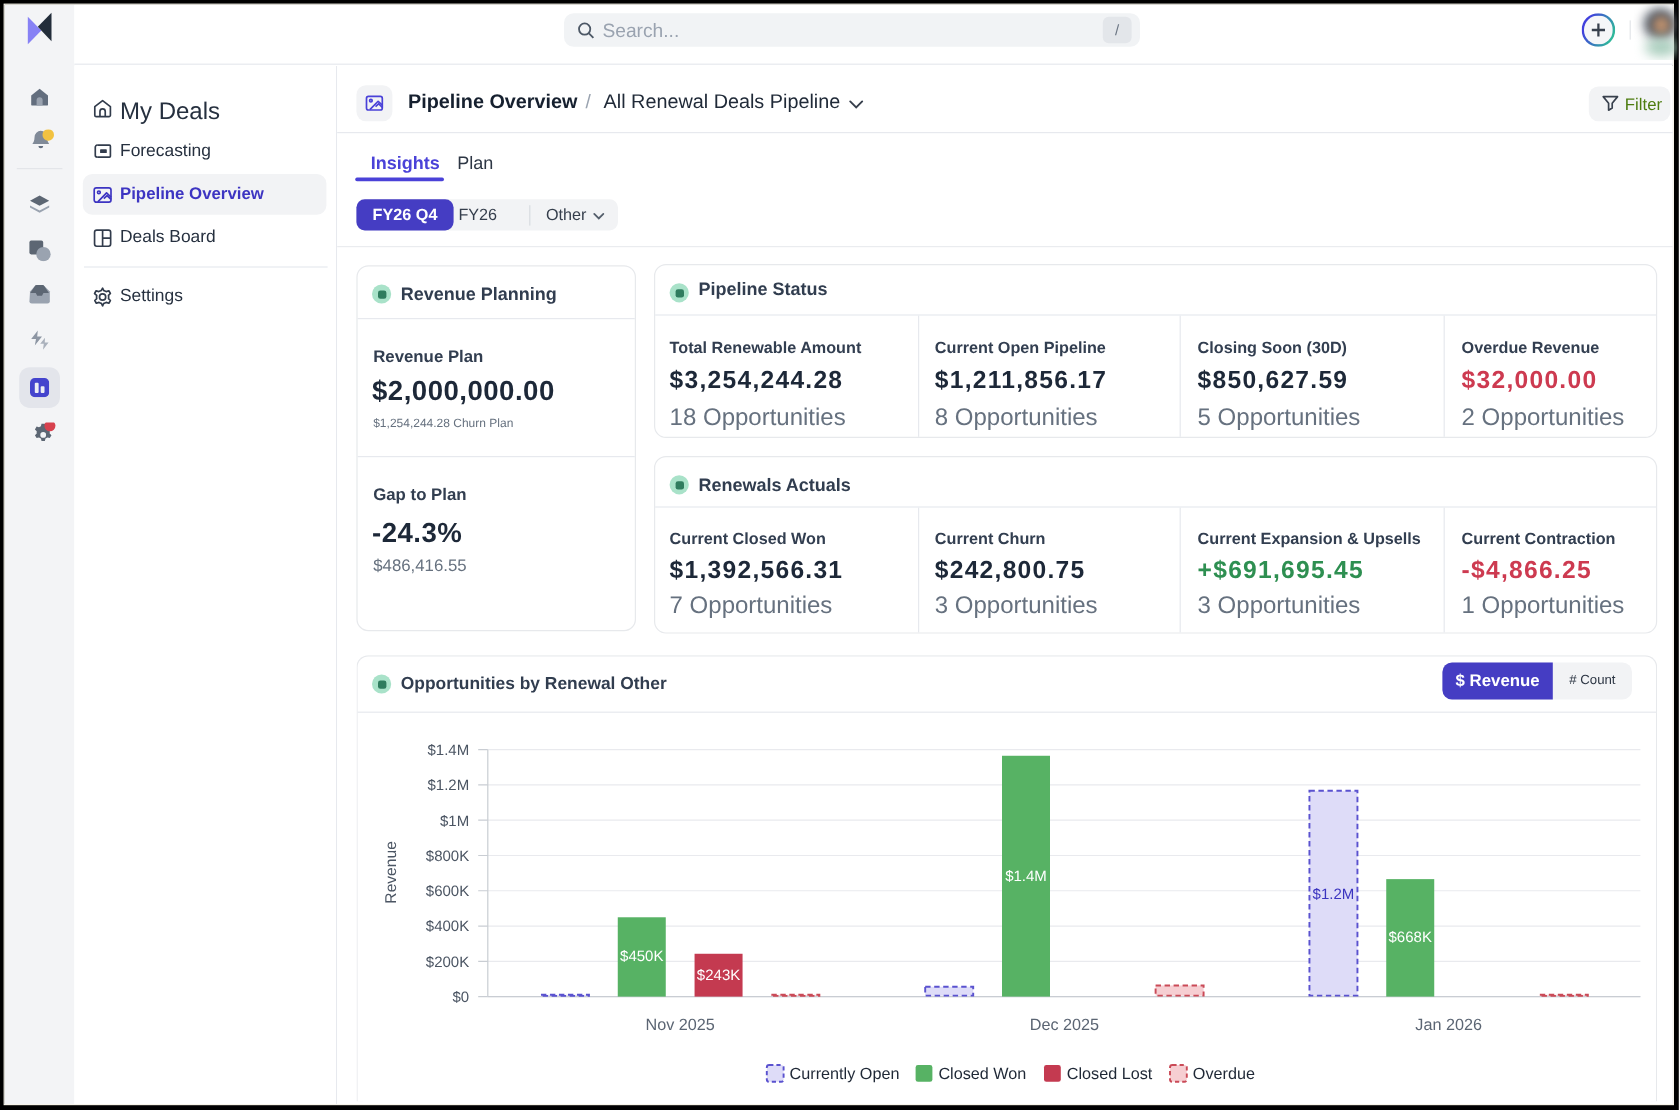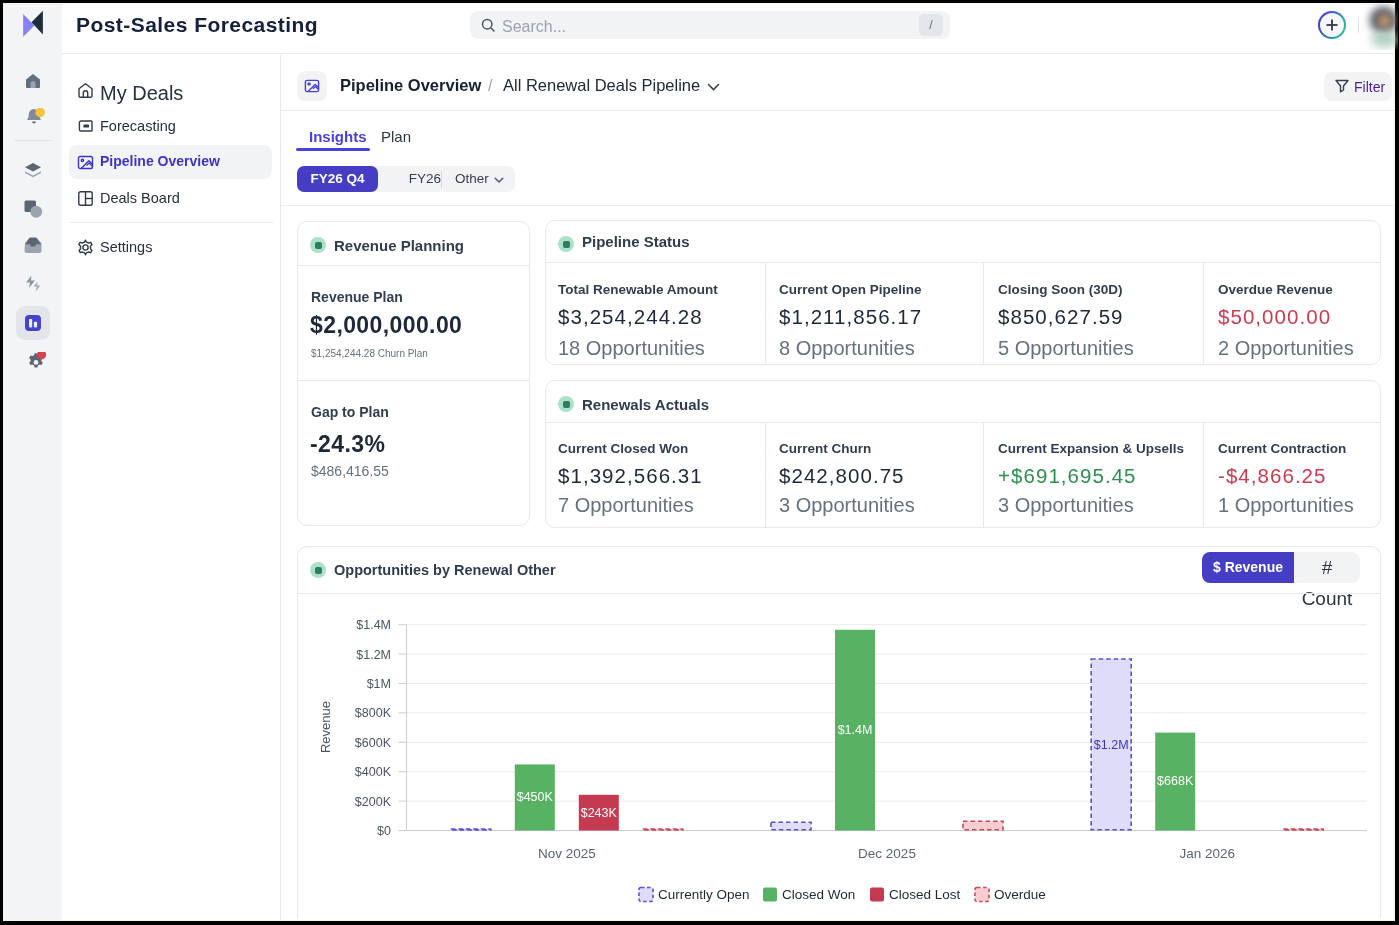--- a/index.html
+++ b/index.html
@@ -10,21 +10,21 @@
   .abs { position:absolute; }
   .rail { position:absolute; left:0; top:0; width:58px; height:916px; background:#f3f4f6; }
   .hdr { position:absolute; left:58px; top:0; width:1332px; height:50px; background:#fff; border-bottom:1px solid #e7e9ee; }
   .sidebar { position:absolute; left:58px; top:51px; width:219px; height:865px; background:#fff; border-right:1px solid #e7e9ee; }
   .content { position:absolute; left:277px; top:51px; width:1113px; height:865px; background:#fff; }
   .card { position:absolute; background:#fff; border:1px solid #e7e9ec; border-radius:10px; }
   .ticon { position:absolute; width:16px; height:16px; border-radius:50%; background:#a9e2c9; }
   .ticon::after { content:""; position:absolute; left:4.5px; top:4.5px; width:7px; height:7px; border-radius:2px; background:#2f7c5e; }
   .ctitle { position:absolute; font-size:15px; font-weight:700; color:#313d4f; white-space:nowrap; }
   .lbl { position:absolute; font-size:13.5px; font-weight:700; color:#323e50; white-space:nowrap; }
-  .val { position:absolute; font-size:20.5px; font-weight:400; color:#1d2838; white-space:nowrap; letter-spacing:1.05px; }
+  .val { position:absolute; font-size:20.5px; font-weight:700; color:#1d2838; white-space:nowrap; letter-spacing:1.05px; }
   .sub { position:absolute; font-size:20px; color:#66717f; white-space:nowrap; }
   .hline { position:absolute; height:1px; background:#e7e9ee; }
   .vline { position:absolute; width:1px; background:#e7e9ee; }
   .red { color:#cd3a50; }
   .green { color:#2e8f51; }
 </style>
 </head>
 <body>
 <div class="app">
 
@@ -73,21 +73,20 @@
   <rect x="8.9" y="6.8" width="3.2" height="5.6" rx="0.8" fill="#eceef4"></rect>
 </svg>
 
 <svg class="abs" style="left:22px;top:348px" width="21" height="21" viewBox="0 0 21 21">
   <path d="M8.6 1.2 h2.8 l.5 2 a6 6 0 0 1 1.6 .9 l2 -.6 1.4 2.4 -1.5 1.5 a6 6 0 0 1 0 1.8 l1.5 1.5 -1.4 2.4 -2 -.6 a6 6 0 0 1 -1.6 .9 l-.5 2 H8.6 l-.5 -2 a6 6 0 0 1 -1.6 -.9 l-2 .6 -1.4 -2.4 1.5 -1.5 a6 6 0 0 1 0 -1.8 L3.1 5.9 4.5 3.5 l2 .6 a6 6 0 0 1 1.6 -.9 Z" fill="#5c6673"></path>
   <circle cx="10" cy="10.4" r="2.4" fill="#f3f4f6"></circle>
   <circle cx="15.6" cy="2.8" r="4.6" fill="#d7414e"></circle>
 </svg>
 
 <div class="hdr"></div>
-<div class="abs" style="left:72px;top:9px;font-size:21px;font-weight:700;color:#15203a;letter-spacing:0.45px">Post-Sales Forecasting</div>
 <div class="abs" style="left:466px;top:7px;width:480px;height:28px;background:#f1f3f5;border-radius:8px"></div>
 <svg class="abs" style="left:477px;top:14px" width="15" height="15" viewBox="0 0 15 15" fill="none" stroke="#4d5866" stroke-width="1.5">
   <circle cx="6.2" cy="6.2" r="4.7"></circle>
       <line x1="9.8" y1="9.8" x2="13.5" y2="13.5"></line>
 </svg>
 <div class="abs" style="left:498px;top:14px;font-size:16px;color:#9aa3b0">Search...</div>
 <div class="abs" style="left:915px;top:10px;width:24px;height:22px;background:#e3e6ea;border-radius:5px;text-align:center;line-height:22px;font-size:12.5px;color:#6a7482">/</div>
 <div class="abs" style="left:1314px;top:7px;width:28px;height:28px;border-radius:50%;border:2px solid transparent;background:linear-gradient(#f5f6f8,#f5f6f8) padding-box, linear-gradient(115deg,#4040dd 20%,#2fb89a 85%) border-box"></div>
 <svg class="abs" style="left:1321px;top:14px" width="14" height="14" viewBox="0 0 14 14" stroke="#38404d" stroke-width="1.9">
   <line x1="7" y1="1.5" x2="7" y2="12.5"></line>
@@ -145,27 +144,27 @@
 <div class="abs" style="left:336px;top:72px;font-size:16.5px;font-weight:700;color:#16202f">Pipeline Overview</div>
 <div class="abs" style="left:484px;top:73px;font-size:16px;color:#9aa3b0">/</div>
 <div class="abs" style="left:499px;top:72px;font-size:16.5px;color:#202a38">All Renewal Deals Pipeline</div>
 <svg class="abs" style="left:703px;top:79px" width="13" height="9" viewBox="0 0 13 9" fill="none" stroke="#38404d" stroke-width="1.6" stroke-linecap="round">
   <polyline points="1.5,1.5 6.5,6.5 11.5,1.5"></polyline>
 </svg>
 <div class="abs" style="left:1320px;top:68px;width:68px;height:29px;background:#f2f3f5;border-radius:8px"></div>
 <svg class="abs" style="left:1331px;top:75px" width="14" height="14" viewBox="0 0 14 14" fill="none" stroke="#38404d" stroke-width="1.4" stroke-linejoin="round">
   <path d="M1 1.5 h12 L8.5 7 v4 l-3 1.8 V7 Z"></path>
 </svg>
-<div class="abs" style="left:1350px;top:75px;font-size:14px;color:#4c1d95">Filter</div>
+<div class="abs" style="left:1350px;top:75px;font-size:14px;color:#4d7c0f">Filter</div>
 <div class="abs" style="left:305px;top:124px;font-size:15px;color:#4a42d8;font-weight:700">Insights</div>
 <div class="abs" style="left:292px;top:144px;width:74px;height:3px;background:#4a42d8;border-radius:2px"></div>
 <div class="abs" style="left:377px;top:124px;font-size:15px;color:#2d3644">Plan</div>
 <div class="abs" style="left:293px;top:162px;width:218px;height:26px;background:#f2f3f5;border-radius:7px"></div>
 <div class="abs" style="left:293px;top:162px;width:81px;height:26px;background:#453dc3;border-radius:7px;color:#fff;font-size:13.5px;font-weight:700;text-align:center;line-height:26px">FY26 Q4</div>
-<div class="abs" style="left:378px;top:162px;width:59px;height:26px;font-size:13.5px;color:#353e4c;text-align:right;line-height:26px">FY26</div>
+<div class="abs" style="left:378px;top:162px;width:59px;height:26px;font-size:13.5px;color:#353e4c;text-align:left;line-height:26px">FY26</div>
 <div class="vline" style="left:437px;top:167px;height:17px;background:#d8dbe0"></div>
 <div class="abs" style="left:442px;top:162px;font-size:13.5px;color:#353e4c;line-height:26px;padding-left:9px">Other</div>
 <svg class="abs" style="left:490px;top:173px" width="10" height="7" viewBox="0 0 10 7" fill="none" stroke="#545e6b" stroke-width="1.5" stroke-linecap="round">
   <polyline points="1.2,1.2 5,5 8.8,1.2"></polyline>
 </svg>
 <div class="hline" style="left:277px;top:201px;width:1113px;background:#eaecef"></div>
 
 <div class="card" style="left:293px;top:217px;width:233px;height:305px"></div>
 <span class="ticon" style="left:306px;top:233px"></span>
 <div class="ctitle" style="left:330px;top:233px">Revenue Planning</div>
@@ -188,21 +187,21 @@
 <div class="lbl" style="left:554px;top:278px">Total Renewable Amount</div>
 <div class="val " style="left:554px;top:301px">$3,254,244.28</div>
 <div class="sub" style="left:554px;top:333px">18 Opportunities</div>
 <div class="lbl" style="left:775px;top:278px">Current Open Pipeline</div>
 <div class="val " style="left:775px;top:301px">$1,211,856.17</div>
 <div class="sub" style="left:775px;top:333px">8 Opportunities</div>
 <div class="lbl" style="left:994px;top:278px">Closing Soon (30D)</div>
 <div class="val " style="left:994px;top:301px">$850,627.59</div>
 <div class="sub" style="left:994px;top:333px">5 Opportunities</div>
 <div class="lbl" style="left:1214px;top:278px">Overdue Revenue</div>
-<div class="val red" style="left:1214px;top:301px">$50,000.00</div>
+<div class="val red" style="left:1214px;top:301px">$32,000.00</div>
 <div class="sub" style="left:1214px;top:333px">2 Opportunities</div>
 
 <div class="card" style="left:541px;top:376px;width:836px;height:148px"></div>
 <span class="ticon" style="left:554px;top:392px"></span>
 <div class="ctitle" style="left:578px;top:392px">Renewals Actuals</div>
 <div class="hline" style="left:542px;top:418px;width:834px"></div>
 <div class="vline" style="left:761px;top:419px;height:104px"></div>
 <div class="vline" style="left:979px;top:419px;height:104px"></div>
 <div class="vline" style="left:1199px;top:419px;height:104px"></div>
 <div class="lbl" style="left:554px;top:437px">Current Closed Won</div>
@@ -216,21 +215,21 @@
 <div class="sub" style="left:994px;top:490px">3 Opportunities</div>
 <div class="lbl" style="left:1214px;top:437px">Current Contraction</div>
 <div class="val red" style="left:1214px;top:460px">-$4,866.25</div>
 <div class="sub" style="left:1214px;top:490px">1 Opportunities</div>
 
 <div class="card" style="left:293px;top:542px;width:1084px;height:372px;border-radius:10px 10px 0 0;border-bottom:none"></div>
 <span class="ticon" style="left:306px;top:558px"></span>
 <div class="ctitle" style="left:330px;top:558px;font-size:14.5px">Opportunities by Renewal Other</div>
 <div class="abs" style="left:1198px;top:548px;width:158px;height:31px;background:#f2f3f5;border-radius:8px"></div>
 <div class="abs" style="left:1198px;top:548px;width:92px;height:31px;background:#453dc3;border-radius:8px 0 0 8px;color:#fff;font-size:14px;font-weight:700;text-align:center;line-height:31px">$ Revenue</div>
-<div class="abs" style="left:1290px;top:548px;width:66px;height:31px;font-size:19px;color:#2d3644;text-align:center;line-height:31px"># Count</div>
+<div class="abs" style="left:1290px;top:548px;width:66px;height:31px;font-size:11px;color:#2d3644;text-align:center;line-height:31px"># Count</div>
 <div class="hline" style="left:294px;top:589px;width:1082px"></div>
 <svg class="abs" style="left:293px;top:542px" width="1084" height="372" viewBox="297 546 1084 372" font-family="Liberation Sans, sans-serif">
 <line x1="406.5" y1="830.5" x2="1367" y2="830.5" stroke="#e9eaee" stroke-width="1"></line>
 <line x1="398.5" y1="830.5" x2="406.5" y2="830.5" stroke="#c9cdd3" stroke-width="1"></line>
 <text x="391" y="835.0" text-anchor="end" font-size="12.5" fill="#4b5563">$0</text>
 <line x1="406.5" y1="801.1" x2="1367" y2="801.1" stroke="#e9eaee" stroke-width="1"></line>
 <line x1="398.5" y1="801.1" x2="406.5" y2="801.1" stroke="#c9cdd3" stroke-width="1"></line>
 <text x="391" y="805.6" text-anchor="end" font-size="12.5" fill="#4b5563">$200K</text>
 <line x1="406.5" y1="771.7" x2="1367" y2="771.7" stroke="#e9eaee" stroke-width="1"></line>
 <line x1="398.5" y1="771.7" x2="406.5" y2="771.7" stroke="#c9cdd3" stroke-width="1"></line>

